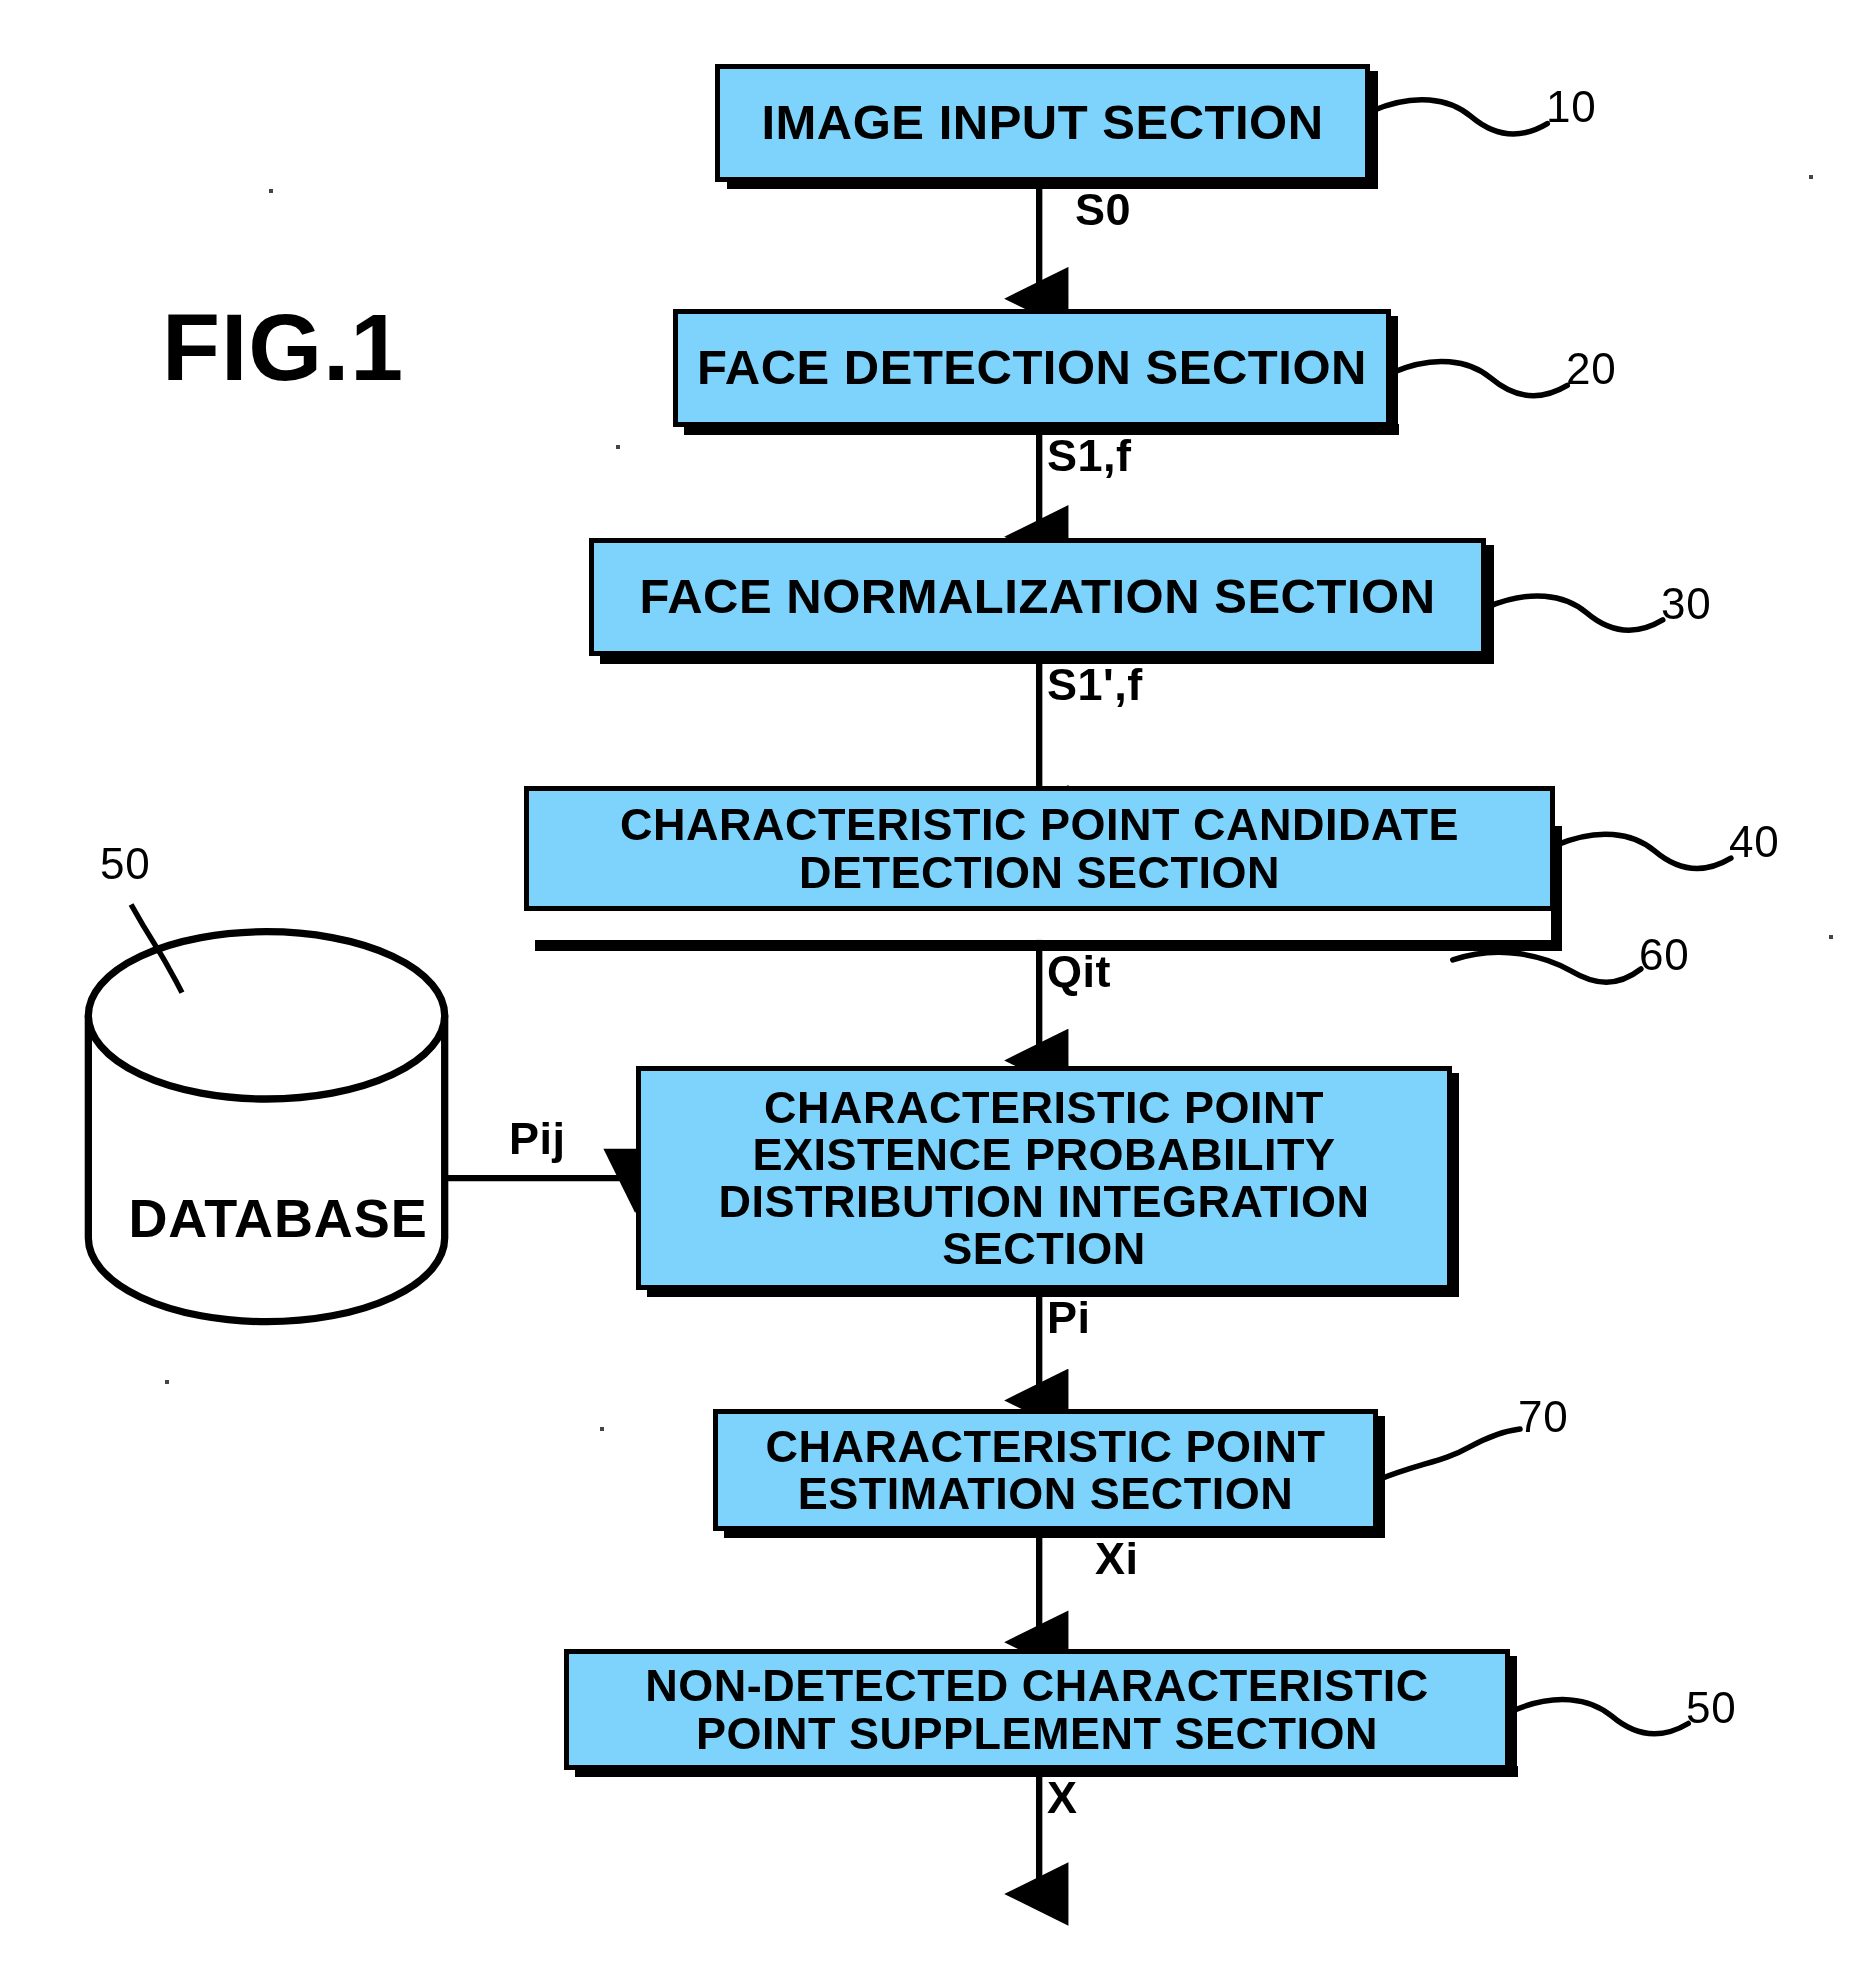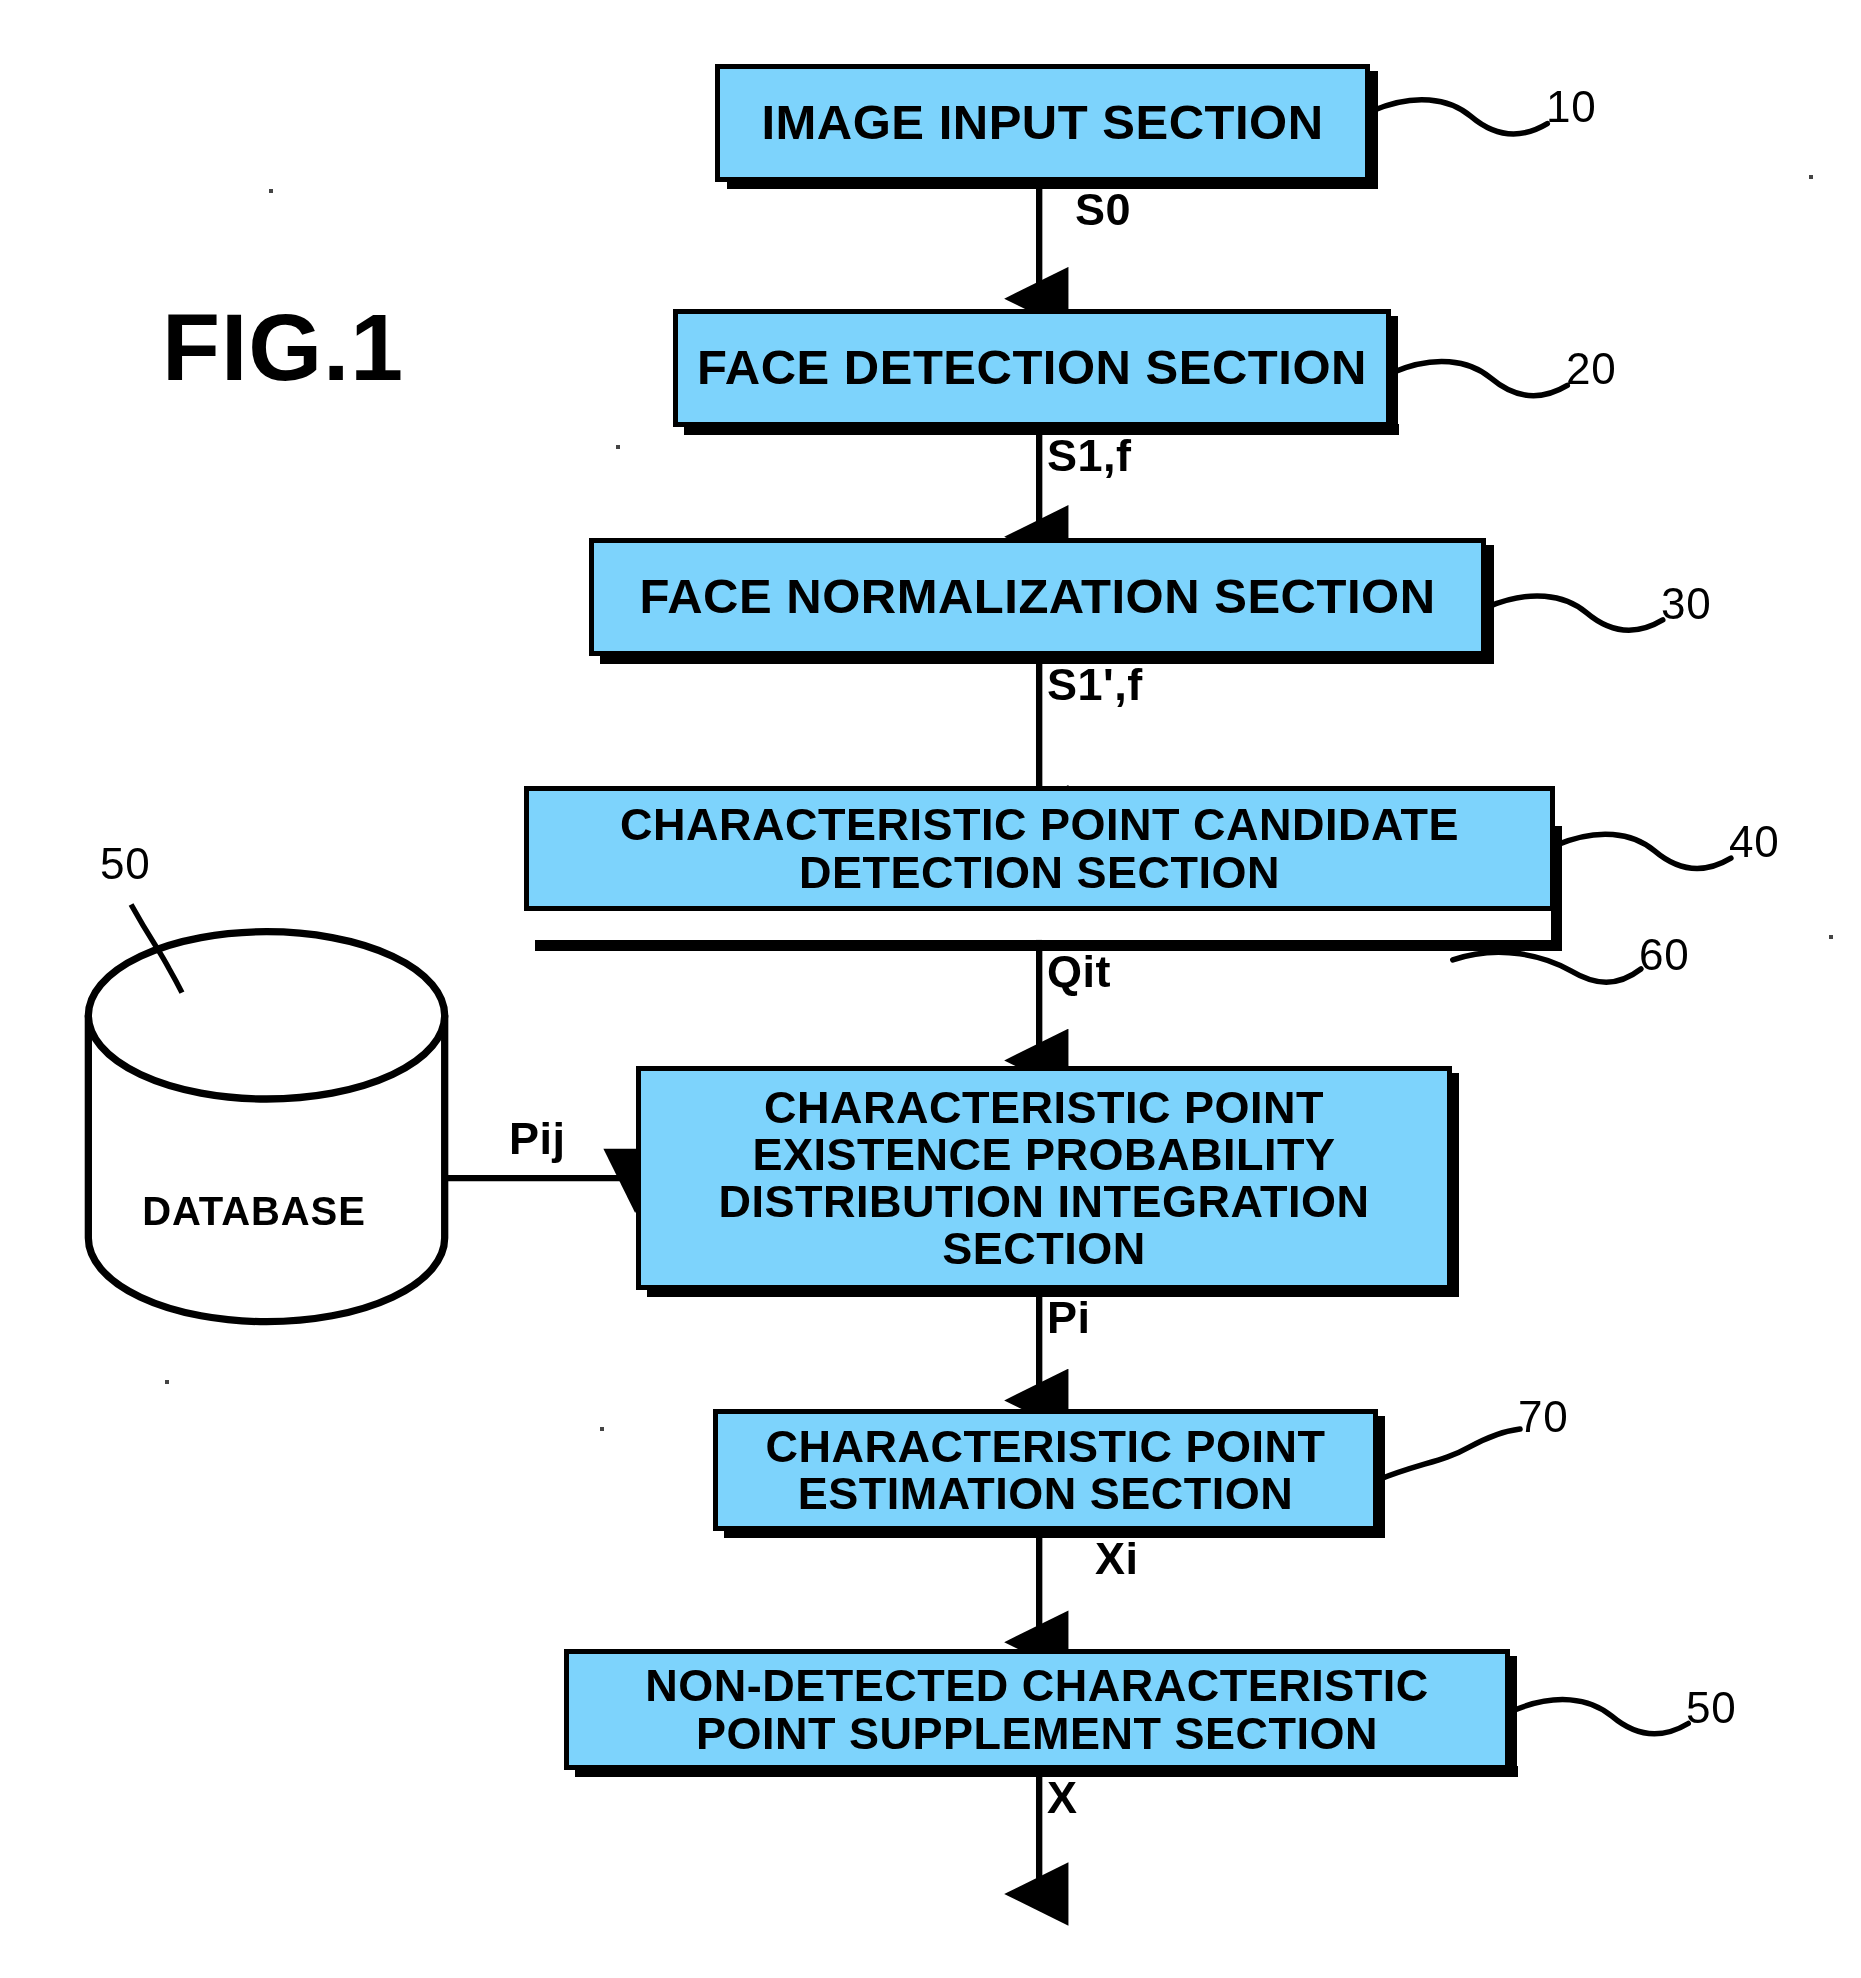--- a/index.html
+++ b/index.html
@@ -71,26 +71,27 @@
     position: absolute;
     font-weight: bold;
     font-size: 95px;
     letter-spacing: 0.9px;
     z-index: 5;
     line-height: 1;
   }
   #db-label {
     position: absolute;
     font-weight: bold;
-    font-size: 40px;
+    font-size: 54px;
     letter-spacing: 0.9px;
     z-index: 5;
     line-height: 1;
     width: 338px;
     text-align: center;
+    margin-left: 24px;
   }
   .speck {
     position: absolute;
     width: 3.6px;
     height: 3.6px;
     background: #444;
     z-index: 1;
   }
 </style>
 </head>

